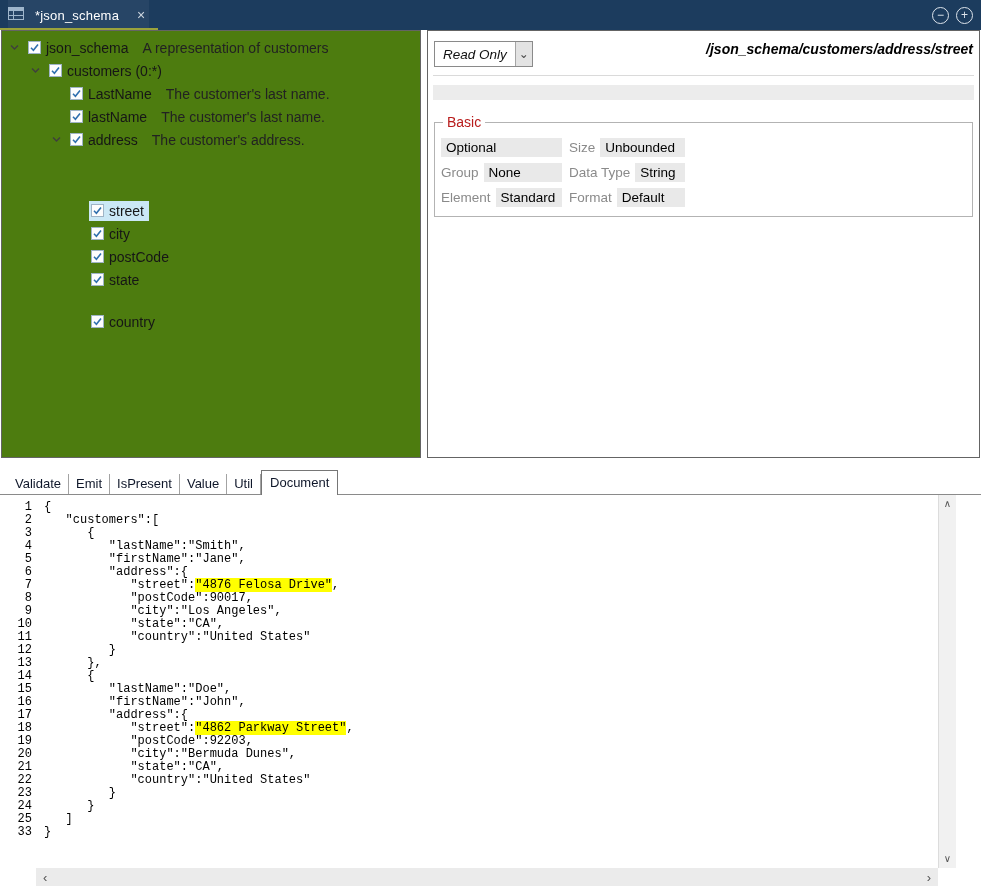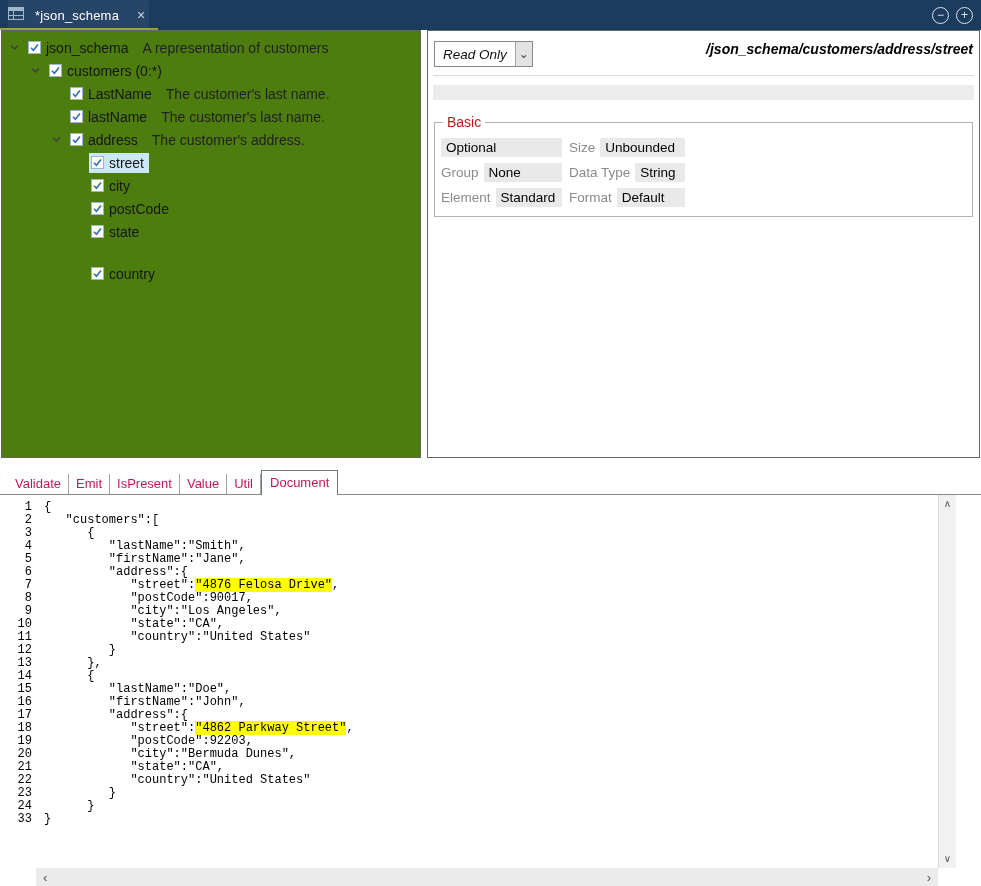--- a/index.html
+++ b/index.html
@@ -44,21 +44,21 @@
   .basic-group legend{font-size:14px;color:#b91c1c;padding:0 4px;margin-left:2px;}
   .prop-row{display:flex;gap:7px;margin-bottom:6px;}
   .prop-cell{display:flex;align-items:center;width:121px;flex:none;}
   .prop-cell.c2{width:116px;}
   .prop-label{color:#8a8a8a;font-size:13.5px;margin-right:5px;white-space:nowrap;}
   .prop-chip{flex:1;background:var(--chip-bg);color:#000;font-size:13.5px;padding:2px 5px;white-space:nowrap;}
 
   
   .bottom{height:426px;}
   .tab-bar{display:flex;align-items:flex-end;border-bottom:1px solid #8a8a8a;margin-top:10px;padding-left:8px;height:25px;}
-  .btab{font-size:13px;color:#be185d;padding:3px 7px 4px 7px;border-right:1px solid #a3a3a3;line-height:1;}
+  .btab{font-size:13px;color:#0f172a;padding:3px 7px 4px 7px;border-right:1px solid #a3a3a3;line-height:1;}
   .btab.active{border:1px solid #767676;border-bottom:none;background:#fff;margin-bottom:-1px;padding:5px 8px 6px 8px;}
   .editor-row{display:flex;height:373px;}
   .code-area{width:938px;padding:6px 0 0 8px;overflow:hidden;font-family:"Liberation Mono","DejaVu Sans Mono",monospace;}
   .code-line{display:flex;height:13px;line-height:13px;font-size:12px;color:#000;white-space:pre;}
   .ln{width:24px;text-align:right;margin-right:12px;flex:none;}
   .hl{background:var(--highlight);}
   .v-scroll{width:18px;background:#f1f1f1;border-left:1px solid #dcdcdc;display:flex;flex-direction:column;justify-content:space-between;align-items:center;padding:4px 0;}
   .h-scroll{height:18px;background:#ebebeb;margin-left:36px;width:902px;display:flex;align-items:center;justify-content:space-between;padding:0 7px;}
   .scroll-arrow{color:#555;font-size:10px;line-height:1;display:flex;align-items:center;justify-content:center;}
   .h-scroll .scroll-arrow{font-size:13px;}
@@ -157,21 +157,21 @@
           <span class="elem-icon">
             <svg width="13" height="13" viewBox="0 0 13 13">
               <rect x="0.5" y="0.5" width="12" height="12" fill="#fdfdfd" stroke="#9fb4c6"></rect>
               <path d="M3 6.8 L5.4 9.2 L10 3.6" fill="none" stroke="#2f6fae" stroke-width="1.6"></path>
             </svg>
           </span>
           <span class="tree-label">address</span>
         </span>
         <span class="tree-desc">The customer's address.</span>
       </div>
-      <div class="tree-row" style="padding-left: 70px;">
+      <div class="tree-row" style="padding-left: 70px; margin-top: 48px;">
         <span class="chev-slot"></span>
         <span class="tree-sel selected">
           <span class="elem-icon">
             <svg width="13" height="13" viewBox="0 0 13 13">
               <rect x="0.5" y="0.5" width="12" height="12" fill="#fdfdfd" stroke="#9fb4c6"></rect>
               <path d="M3 6.8 L5.4 9.2 L10 3.6" fill="none" stroke="#2f6fae" stroke-width="1.6"></path>
             </svg>
           </span>
           <span class="tree-label">street</span>
         </span>
@@ -300,20 +300,21 @@
         <div class="code-line"><span class="ln">15</span><span><span>         "lastName":"Doe",</span></span></div>
         <div class="code-line"><span class="ln">16</span><span><span>         "firstName":"John",</span></span></div>
         <div class="code-line"><span class="ln">17</span><span><span>         "address":{</span></span></div>
         <div class="code-line"><span class="ln">18</span><span><span>            "street":</span><span class="hl">"4862 Parkway Street"</span><span>,</span></span></div>
         <div class="code-line"><span class="ln">19</span><span><span>            "postCode":92203,</span></span></div>
         <div class="code-line"><span class="ln">20</span><span><span>            "city":"Bermuda Dunes",</span></span></div>
         <div class="code-line"><span class="ln">21</span><span><span>            "state":"CA",</span></span></div>
         <div class="code-line"><span class="ln">22</span><span><span>            "country":"United States"</span></span></div>
         <div class="code-line"><span class="ln">23</span><span><span>         }</span></span></div>
         <div class="code-line"><span class="ln">24</span><span><span>      }</span></span></div>
+        <div class="code-line"><span class="ln">25</span><span><span>   ]</span></span></div>
         <div class="code-line"><span class="ln">33</span><span><span>}</span></span></div>
       </div>
     <div class="v-scroll">
       <span class="scroll-arrow">∧</span>
       <span class="scroll-arrow">∨</span>
     </div>
   </div>
   <div class="h-scroll">
     <span class="scroll-arrow">‹</span>
     <span class="scroll-arrow">›</span>

